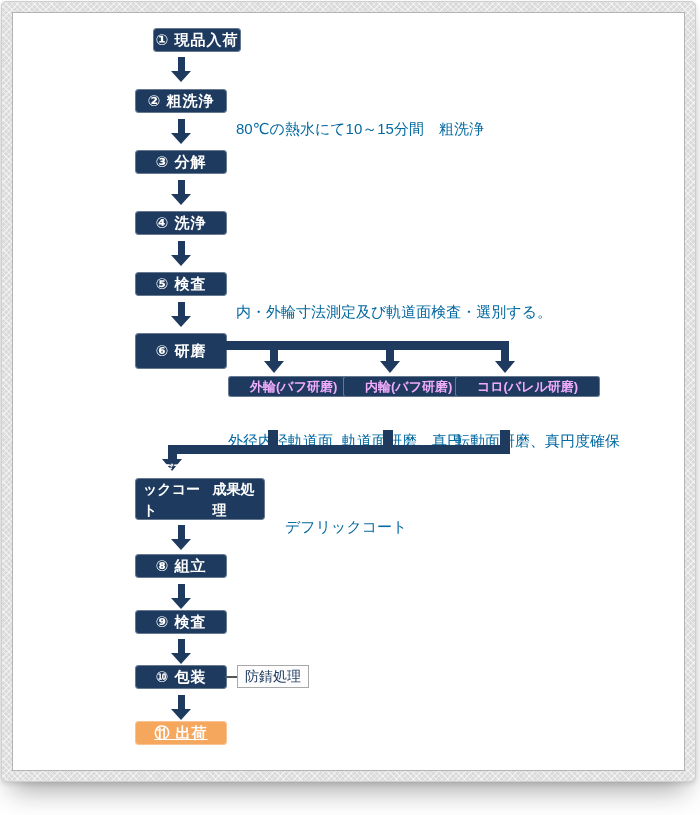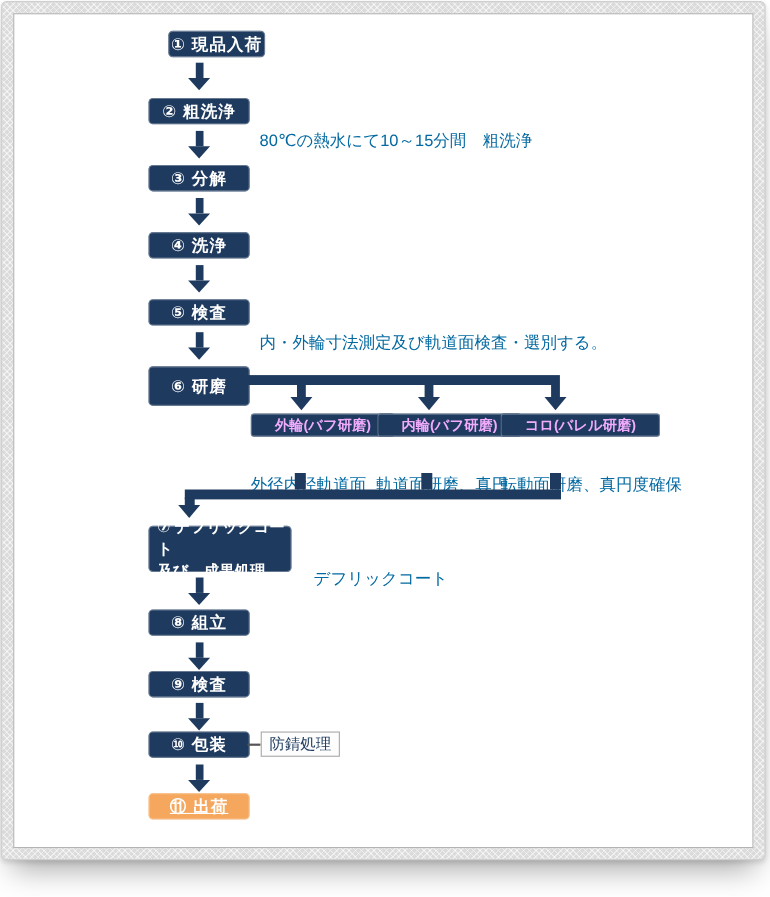--- a/index.html
+++ b/index.html
@@ -22,21 +22,21 @@
   .card-inner{width:100%;height:100%;background:#ffffff;border:1px solid #b3b3b3;}
 
   .flow{position:absolute;left:0;top:0;width:700px;height:815px;}
 
   
   .step{position:absolute;background:var(--navy);color:#fff;font-weight:bold;
     font-size:15px;letter-spacing:1px;border-radius:4px;
     display:flex;align-items:center;justify-content:center;
     box-shadow:inset 0 0 0 1px rgba(255,255,255,.32);}
   .step.orange{background:var(--orange);}
-  .step.multi{flex-direction:column;align-items:flex-start;justify-content:center;
+  .step.multi{flex-direction:row;align-items:flex-end;justify-content:center;
     padding-left:8px;font-size:14px;letter-spacing:0;line-height:1.45;}
 
   
   .branch{position:absolute;background:var(--navy);color:#f0abfc;font-weight:bold;
     font-size:13px;border-radius:3px;height:21px;line-height:21px;padding:0 22px;
     box-shadow:inset 0 0 0 1px rgba(255,255,255,.32);}
 
   .note{position:absolute;font-size:15px;color:#0369a1;height:24px;line-height:24px;white-space:pre;margin-top:28px;}
 
   

